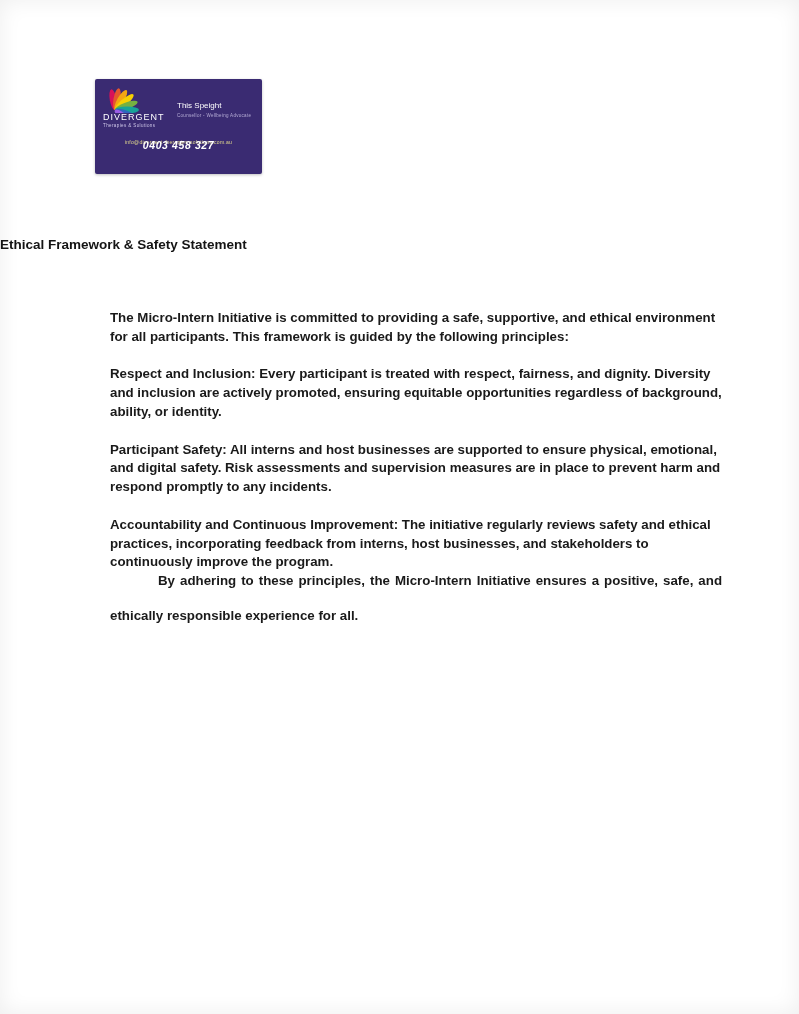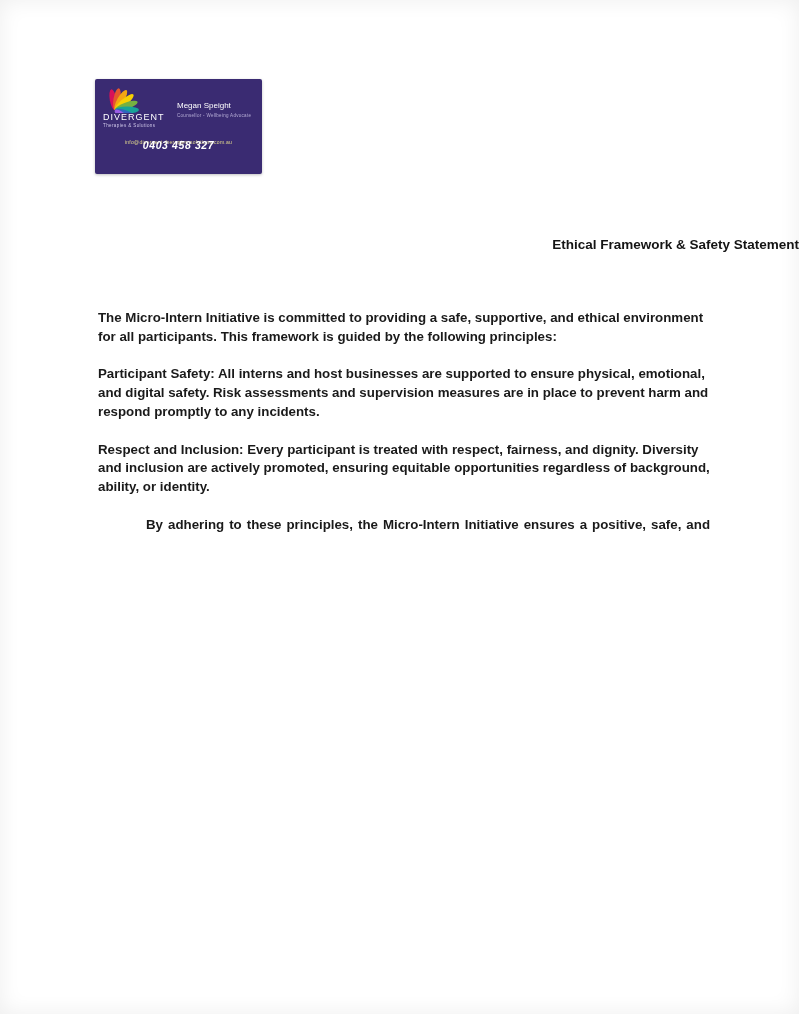--- a/index.html
+++ b/index.html
@@ -53,28 +53,28 @@
     position: absolute; left: 0; top: 60px; width: 100%;
     text-align: center;
     font-size: 10.5px; font-weight: bold; font-style: italic; color: #ffffff;
     letter-spacing: 0.6px;
   }
 
   
   .doc-title {
     position: absolute;
     left: 0; top: 237px; width: 100%;
-    text-align: right;
+    text-align: left;
     font-size: 13.5px;
     font-weight: bold;
     color: #141414;
   }
   .doc-body {
     position: absolute;
-    left: 98px;
+    left: 110px;
     top: 309px;
     width: 612px;
     font-size: 13.3px;
     font-weight: bold;
     line-height: 18.8px;
     color: #1a1a1a;
   }
   .doc-body p { margin: 0; }
   .doc-body p.gap-after { margin-bottom: 18.8px; }
   .doc-body p.justified { text-align: justify; text-align-last: justify; padding-left: 48px; }
@@ -111,28 +111,30 @@
               <ellipse cx="11" cy="0" rx="11" ry="3.4" fill="#3066be"></ellipse>
             </g>
           <g transform="rotate(40)">
               <ellipse cx="10" cy="0" rx="10" ry="3.4" fill="#9b5de5"></ellipse>
             </g>
         </g>
       </svg>
     </div>
     <div class="brand">DIVERGENT</div>
     <div class="brand-tag">Therapies &amp; Solutions</div>
-    <div class="person">Megan Speight</div>
+    <div class="person">This Speight</div>
     <div class="role">Counsellor - Wellbeing Advocate</div>
     <div class="email">info@divergent-therapies-solutions.com.au</div>
     <div class="phone">0403 458 327</div>
   </div>
 
   <h1 class="doc-title">Ethical Framework &amp; Safety Statement</h1>
 
   <div class="doc-body">
     <p class="gap-after">The Micro-Intern Initiative is committed to providing a safe, supportive, and ethical environment for all participants. This framework is guided by the following principles:</p>
+    <p class="gap-after">Respect and Inclusion: Every participant is treated with respect, fairness, and dignity. Diversity and inclusion are actively promoted, ensuring equitable opportunities regardless of background, ability, or identity.</p>
     <p class="gap-after">Participant Safety: All interns and host businesses are supported to ensure physical, emotional, and digital safety. Risk assessments and supervision measures are in place to prevent harm and respond promptly to any incidents.</p>
-    <p class="gap-after">Respect and Inclusion: Every participant is treated with respect, fairness, and dignity. Diversity and inclusion are actively promoted, ensuring equitable opportunities regardless of background, ability, or identity.</p>
+    <p>Accountability and Continuous Improvement: The initiative regularly reviews safety and ethical practices, incorporating feedback from interns, host businesses, and stakeholders to continuously improve the program.</p>
     <p class="justified">By adhering to these principles, the Micro-Intern Initiative ensures a positive, safe, and</p>
+    <p class="gap-large-before">ethically responsible experience for all.</p>
   </div>
 
 </div>
 
 </body></html>

